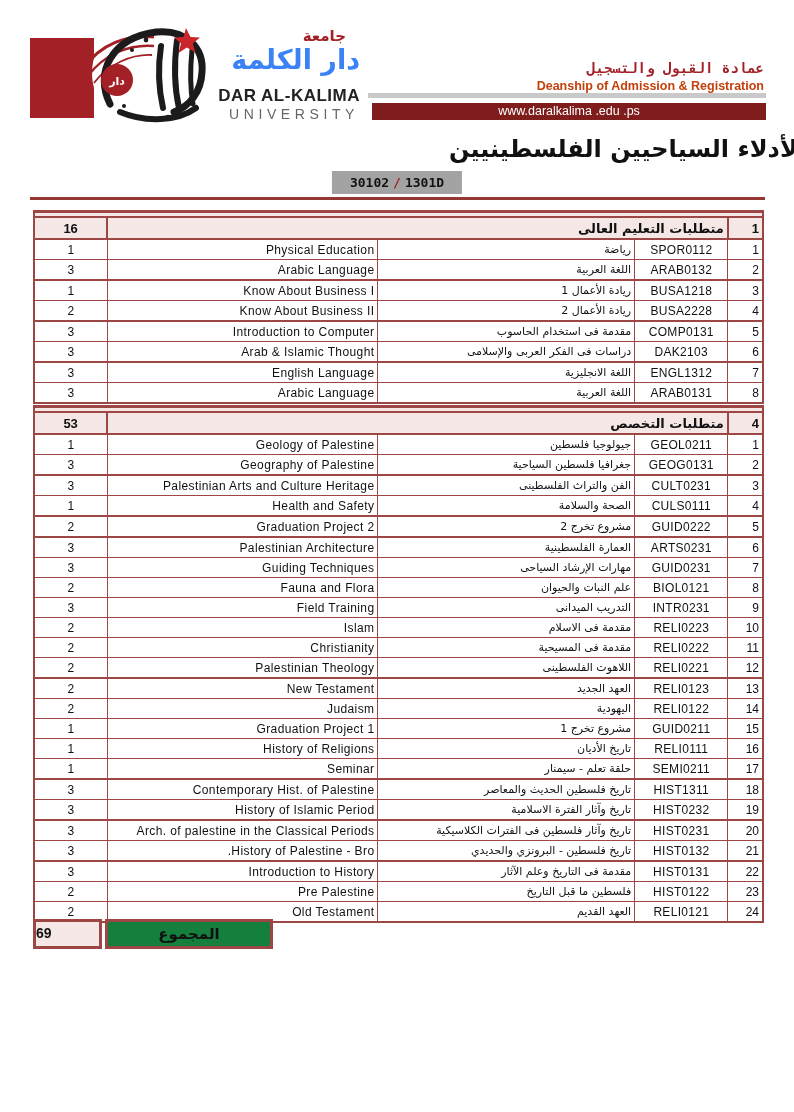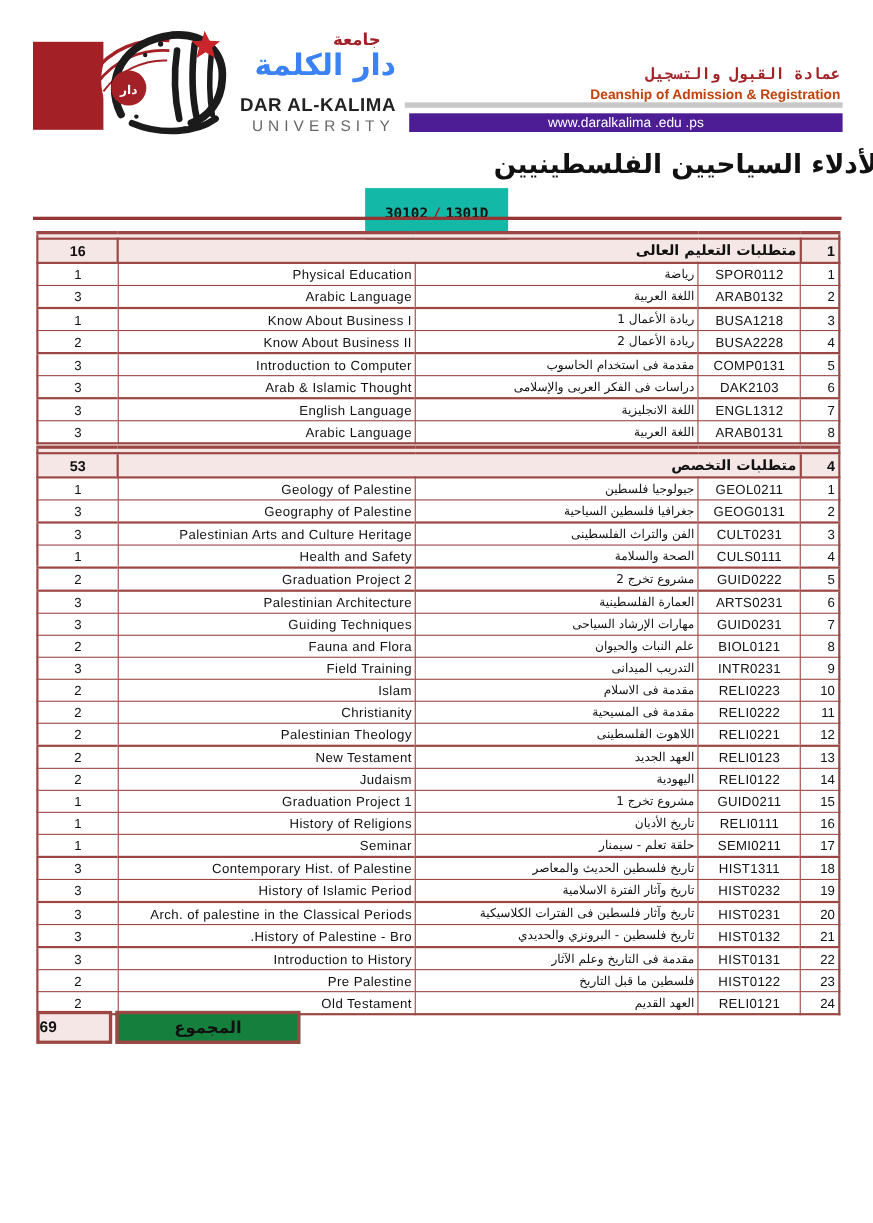--- a/index.html
+++ b/index.html
@@ -11,28 +11,28 @@
   .uni-ar-small{top:27px;right:448px;font-size:15px;font-weight:bold;color:#A22026;
                 font-family:"DejaVu Sans",sans-serif;}
   .uni-ar{top:44px;right:434px;font-size:27px;font-weight:bold;color:#3b82f6;
           font-family:"DejaVu Sans",sans-serif;}
   .uni-en{top:86px;right:434px;font-size:17px;font-weight:bold;color:#222;letter-spacing:.5px;}
   .uni-en2{top:106px;right:435px;font-size:14px;color:#666;letter-spacing:4.6px;}
   .dean-ar{top:60px;right:30px;font-size:14px;font-weight:bold;color:#A22026;
            font-family:Liberation Mono, monospace;}
   .dean-en{top:79px;right:30px;font-size:12.5px;font-weight:bold;color:#c2410c;}
   .gray-bar{top:93px;left:368px;width:398px;height:5px;background:#c9c9c9;}
-  .url-bar{top:103px;left:372px;width:394px;height:17px;background:#4c1d95;color:#fff;
+  .url-bar{top:103px;left:372px;width:394px;height:17px;background:#7f1d1d;color:#fff;
            text-align:center;font-size:12.5px;line-height:17px;}
 
   
   .prog-title{top:135px;left:12px;width:100%;text-align:right;font-size:24px;font-weight:bold;
               color:#111;font-family:"DejaVu Sans",sans-serif;}
-  .code-box{top:171px;left:50%;transform:translateX(-50%);background:#14b8a6;
-            padding:16px 18px;font-family:"DejaVu Sans Mono",monospace;font-weight:bold;font-size:13px;color:#111;}
+  .code-box{top:171px;left:50%;transform:translateX(-50%);background:#a3a3a3;
+            padding:4px 18px;font-family:"DejaVu Sans Mono",monospace;font-weight:bold;font-size:13px;color:#111;}
   .code-box .slash{color:#A22026;padding:0 4px;}
   .red-rule{top:197px;left:30px;width:735px;height:3px;background:#943634;}
 
   
   .ctable{position:absolute;left:33px;width:731px;border-collapse:collapse;table-layout:fixed;
           direction:rtl;border:2px solid #9C4744;}
   .ctable td{border:1px solid #9C4744;height:19px;padding:0 3px;font-size:12px;
              overflow:hidden;white-space:nowrap;}
   .ctable tr.band td{height:3px;background:#F5E7E5;border:2px solid #9C4744;border-top-width:3px;padding:0;}
   .ctable tr.head td{background:#F5E7E5;border:2px solid #9C4744;font-weight:bold;font-size:13px;height:20px;}

